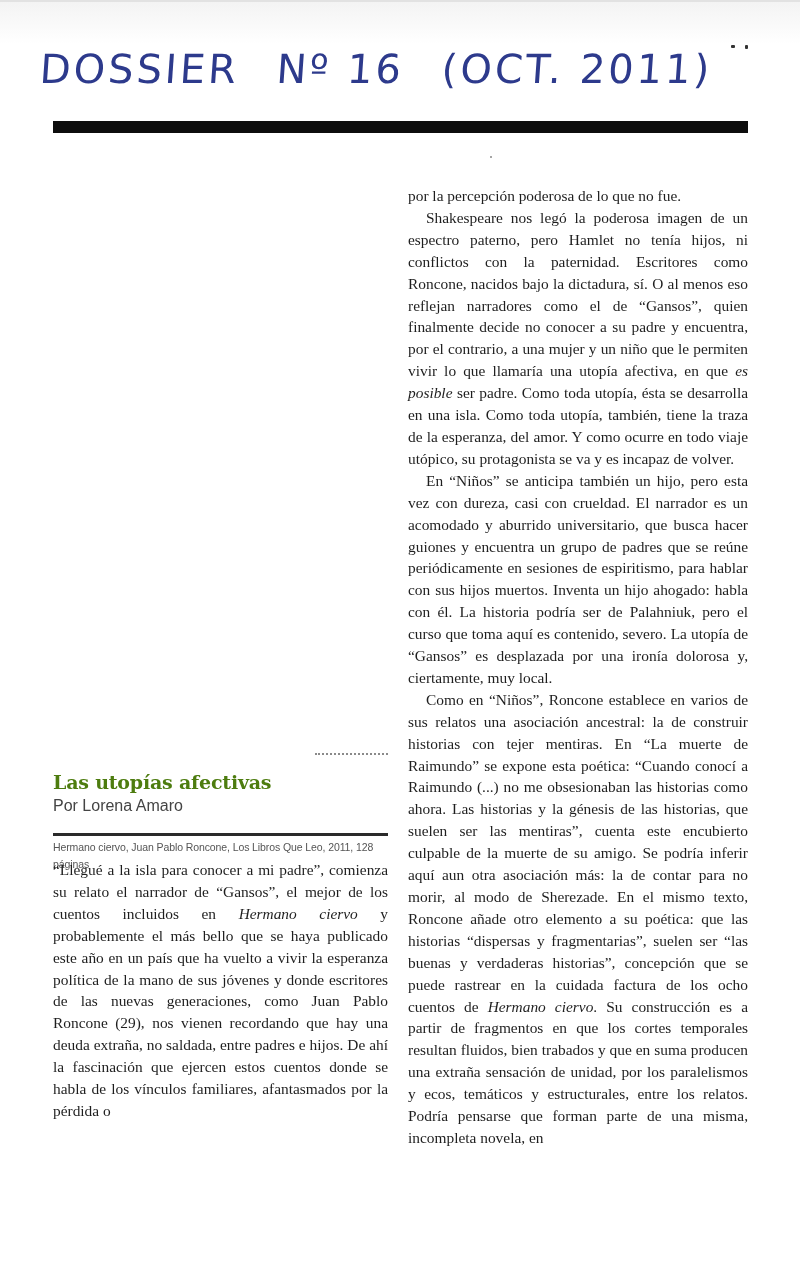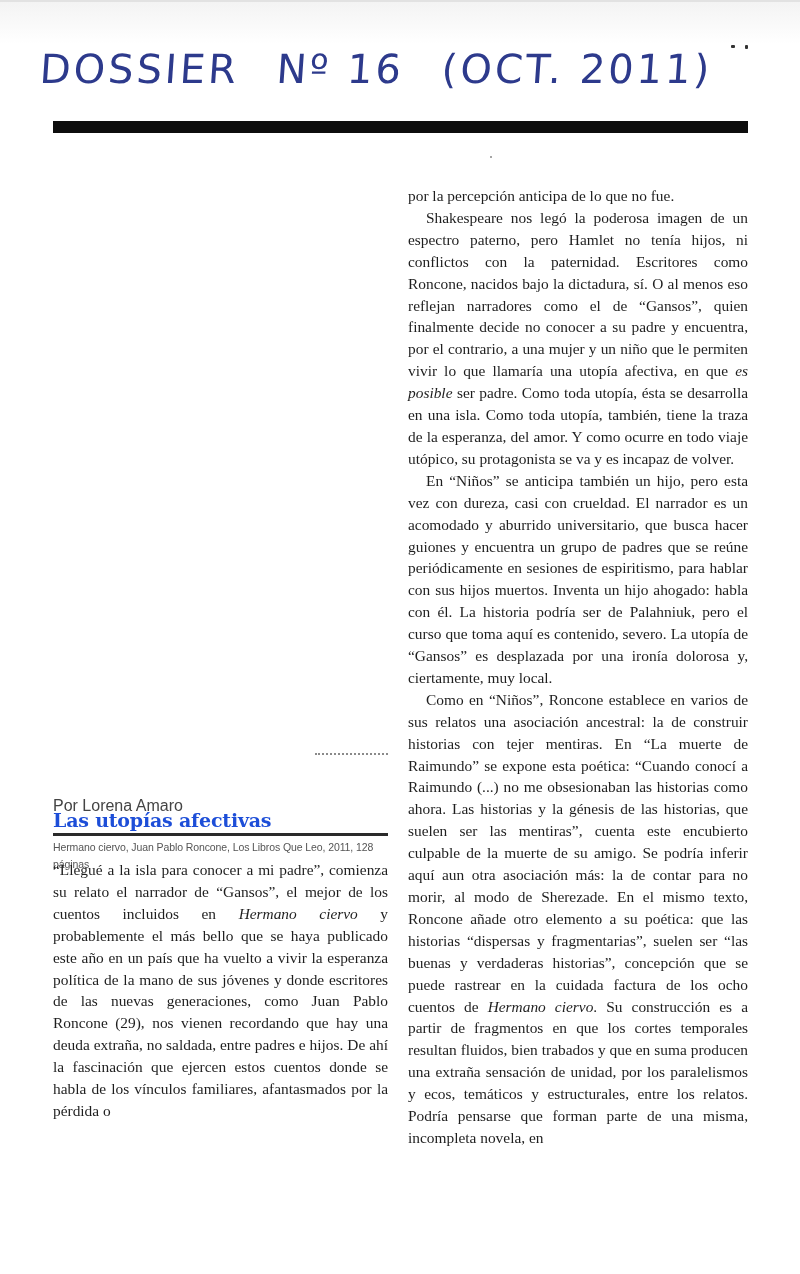--- a/index.html
+++ b/index.html
@@ -39,23 +39,23 @@
     .col-right p.cont, .col-left p.first { text-indent: 0; }
     .col-left {
       position: absolute; left: 53px; top: 859px; width: 335px;
       font-size: 15.4px; line-height: 21.9px; text-align: justify;
     }
     .dotted-rule {
       position: absolute; left: 315px; top: 753px; width: 73px; height: 0;
       border-top: 2px dotted #8a8a8a;
     }
     .review-title {
-      position: absolute; left: 53px; top: 809px;
+      position: absolute; left: 53px; top: 771px;
       font-family: "DejaVu Serif", serif; font-weight: bold; font-size: 19px;
-      color: #1d4ed8; letter-spacing: -0.2px;
+      color: #4d7c0f; letter-spacing: -0.2px;
     }
     .review-byline {
       position: absolute; left: 53px; top: 797px;
       font-family: "Liberation Sans", sans-serif; font-size: 16px; color: #444;
     }
     .review-rule {
       position: absolute; left: 53px; top: 833px; width: 335px; height: 3px;
       background: #2a2a2a;
     }
     .book-info {
@@ -77,21 +77,21 @@
   <span class="hw-word">(OCT. 2011)</span>
 </div>
 
 <div class="speck" style="left:731px;top:45px;width:4px;height:3px;"></div>
 <div class="speck" style="left:745px;top:45px;width:3px;height:4px;"></div>
 <div class="speck" style="left:490px;top:156px;width:2px;height:2px;background:#888;"></div>
 
 <div class="top-rule"></div>
 
 <div class="col-right" id="col-right">
-    <p class="cont"><span>por la percepción anticipa de lo que no fue.</span></p>
+    <p class="cont"><span>por la percepción poderosa de lo que no fue.</span></p>
     <p><span>Shakespeare nos legó la poderosa imagen de un espectro paterno, pero Hamlet no tenía hijos, ni conflictos con la paternidad. Escritores como Roncone, nacidos bajo la dictadura, sí. O al menos eso reflejan narradores como el de “Gansos”, quien finalmente decide no conocer a su padre y encuentra, por el contrario, a una mujer y un niño que le permiten vivir lo que llamaría una utopía afectiva, en que </span><em>es posible</em><span> ser padre. Como toda utopía, ésta se desarrolla en una isla. Como toda utopía, también, tiene la traza de la esperanza, del amor. Y como ocurre en todo viaje utópico, su protagonista se va y es incapaz de volver.</span></p>
     <p><span>En “Niños” se anticipa también un hijo, pero esta vez con dureza, casi con crueldad. El narrador es un acomodado y aburrido universitario, que busca hacer guiones y encuentra un grupo de padres que se reúne periódicamente en sesiones de espiritismo, para hablar con sus hijos muertos. Inventa un hijo ahogado: habla con él. La historia podría ser de Palahniuk, pero el curso que toma aquí es contenido, severo. La utopía de “Gansos” es desplazada por una ironía dolorosa y, ciertamente, muy local.</span></p>
     <p><span>Como en “Niños”, Roncone establece en varios de sus relatos una asociación ancestral: la de construir historias con tejer mentiras. En “La muerte de Raimundo” se expone esta poética: “Cuando conocí a Raimundo (...) no me obsesionaban las historias como ahora. Las historias y la génesis de las historias, que suelen ser las mentiras”, cuenta este encubierto culpable de la muerte de su amigo. Se podría inferir aquí aun otra asociación más: la de contar para no morir, al modo de Sherezade. En el mismo texto, Roncone añade otro elemento a su poética: que las historias “dispersas y fragmentarias”, suelen ser “las buenas y verdaderas historias”, concepción que se puede rastrear en la cuidada factura de los ocho cuentos de </span><em>Hermano ciervo</em><span>. Su construcción es a partir de fragmentos en que los cortes temporales resultan fluidos, bien trabados y que en suma producen una extraña sensación de unidad, por los paralelismos y ecos, temáticos y estructurales, entre los relatos. Podría pensarse que forman parte de una misma, incompleta novela, en</span></p>
   </div>
 
 <div class="dotted-rule"></div>
 <div class="review-title">Las utopías afectivas</div>
 <div class="review-byline">Por Lorena Amaro</div>
 <div class="review-rule"></div>
 <div class="book-info">Hermano ciervo, Juan Pablo Roncone, Los Libros Que Leo, 2011, 128 páginas</div>

